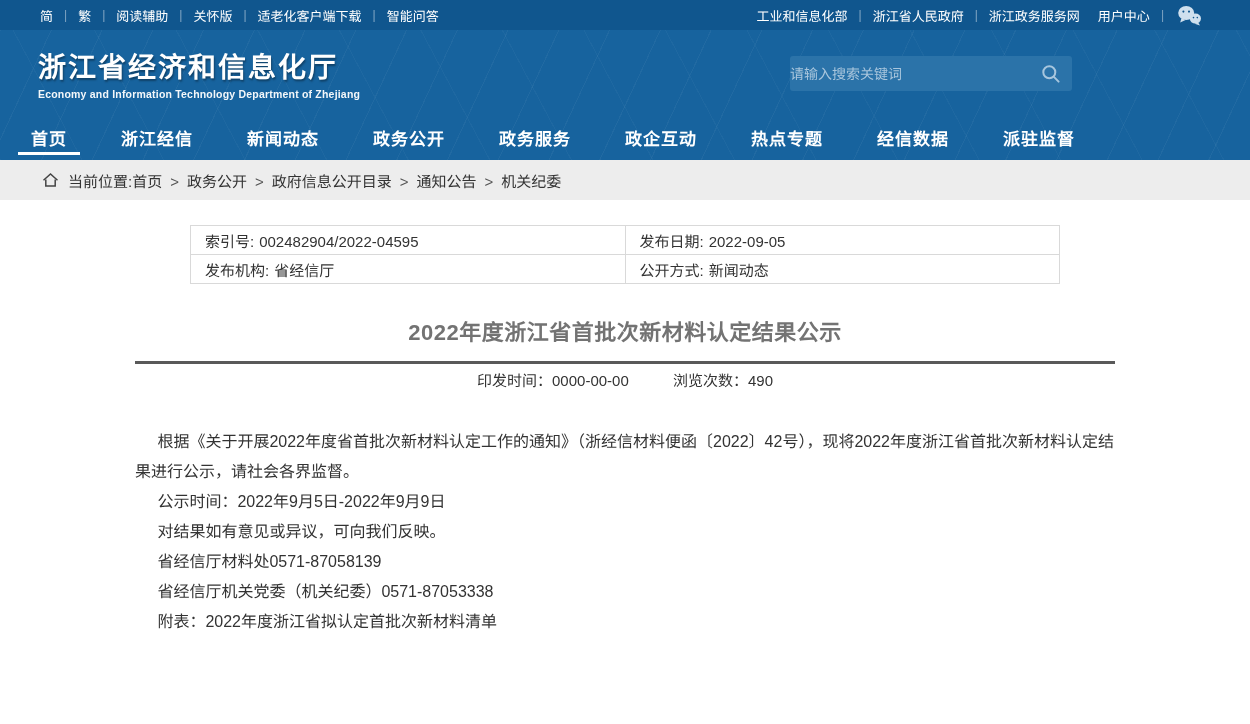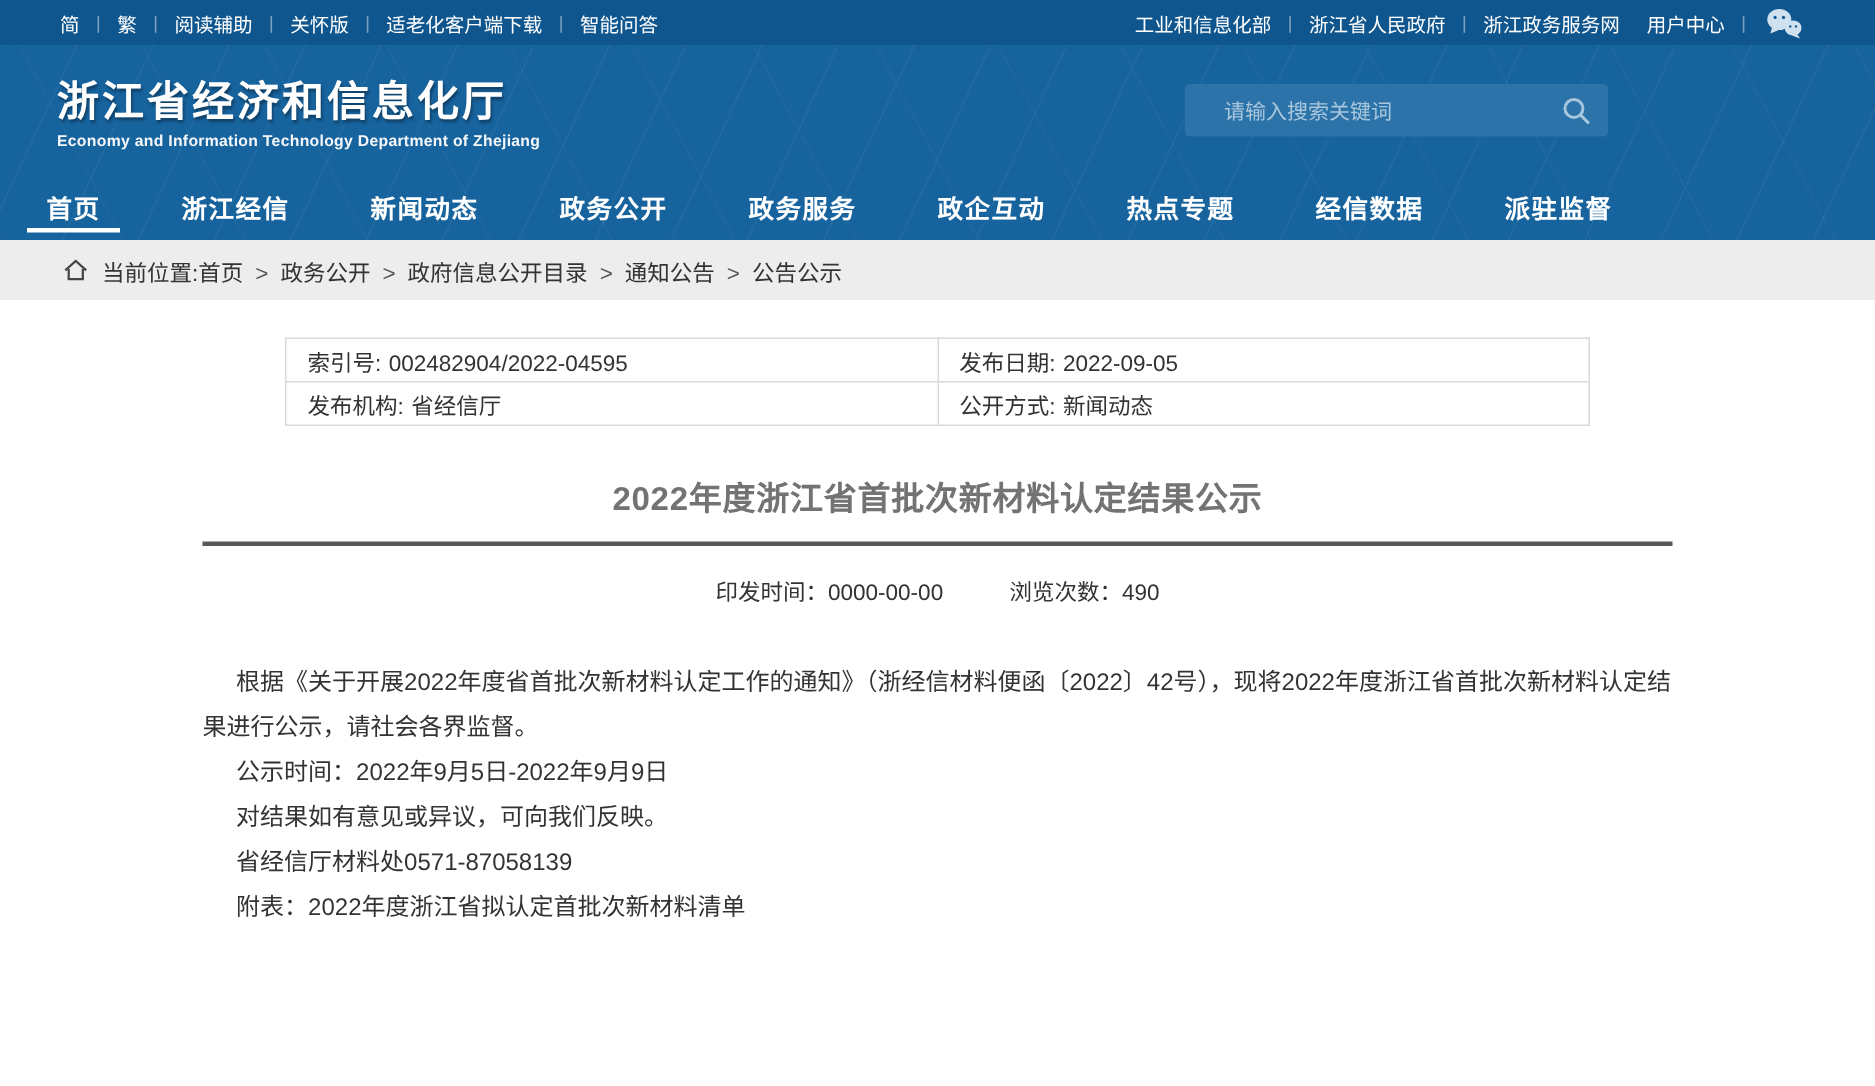--- a/index.html
+++ b/index.html
@@ -38,21 +38,21 @@
     font-size:28px; font-weight:bold; letter-spacing:2px;
     text-shadow:1px 2px 2px rgba(0,0,0,.35);
   }
   .logo-en { font-size:10.5px; font-weight:bold; letter-spacing:.2px; margin-top:3px; opacity:.95; }
   .search {
     position:absolute; left:790px; top:26px; width:282px; height:35px;
     background:var(--search_bg,#2b73a9); border-radius:3px;
   }
   .search-input {
     width:100%; height:100%; background:transparent; border:none; outline:none;
-    color:#fff; font-size:14px; padding:0 40px 0 26px;
+    color:#fff; font-size:14px; padding:0 40px 0 0;
     font-family:"Liberation Sans","DejaVu Sans",sans-serif;
   }
   .search-input::placeholder { color:#a9c6dd; opacity:1; }
   .search-icon { position:absolute; right:11px; top:8px; cursor:pointer; line-height:0; }
 
   
   .nav {
     height:45px; display:flex; align-items:stretch; justify-content:space-between;
     padding:0 175px 0 31px; color:#fff;
   }
@@ -86,21 +86,21 @@
     padding:0 0 0 14px; font-weight:normal;
   }
   .cell-label { margin-right:5px; }
 
   .article { width:980px; margin:0 auto; }
   .article-title {
     margin:30px 0 0; text-align:center; font-size:22px; font-weight:bold;
     color:#737373; letter-spacing:.5px;
   }
   .title-rule { border:none; height:3px; background:var(--title_rule,#595959); margin:15px 0 0; }
-  .article-meta { margin-top:19px; text-align:center; font-size:15px; color:#333; }
+  .article-meta { margin-top:5px; text-align:center; font-size:15px; color:#333; }
   .meta-views { margin-left:40px; }
   .article-body { margin-top:37px; font-size:16px; line-height:30px; color:#333; }
   .body-p { margin:0; text-indent:1.4em; }
 </style>
 </head>
 <body>
 
 <div class="topbar">
   <ul class="tb-list">
       <li class="tb-item">
@@ -217,21 +217,21 @@
       <path d="M1.5 8.2 L8.5 2 L15.5 8.2" fill="none" stroke="#444" stroke-width="1.5"></path>
       <path d="M3.8 7.4 V14 H13.2 V7.4" fill="none" stroke="#444" stroke-width="1.5"></path>
     </svg>
   </span>
   <span class="crumb-prefix">当前位置:</span>
   <ul class="crumbs">
       <li class="crumb">首页</li>
       <li class="crumb">政务公开</li>
       <li class="crumb">政府信息公开目录</li>
       <li class="crumb">通知公告</li>
-      <li class="crumb">公告公示</li>
+      <li class="crumb">机关纪委</li>
     </ul>
 </div>
 
 <div class="content">
 
   <table class="doc-table">
     <tbody>
       <tr>
         <td>
           <span class="cell-label">索引号:</span><span>002482904/2022-04595</span>
@@ -260,17 +260,18 @@
       </span>
       <span class="meta-views">
         <span>浏览次数：</span><span>490</span>
       </span>
     </div>
     <div class="article-body">
         <p class="body-p">根据《关于开展2022年度省首批次新材料认定工作的通知》（浙经信材料便函〔2022〕42号），现将2022年度浙江省首批次新材料认定结果进行公示，请社会各界监督。</p>
         <p class="body-p">公示时间：2022年9月5日-2022年9月9日</p>
         <p class="body-p">对结果如有意见或异议，可向我们反映。</p>
         <p class="body-p">省经信厅材料处0571-87058139</p>
+        <p class="body-p">省经信厅机关党委（机关纪委）0571-87053338</p>
         <p class="body-p">附表：2022年度浙江省拟认定首批次新材料清单</p>
       </div>
   </div>
 
 </div>
 
 </body></html>

